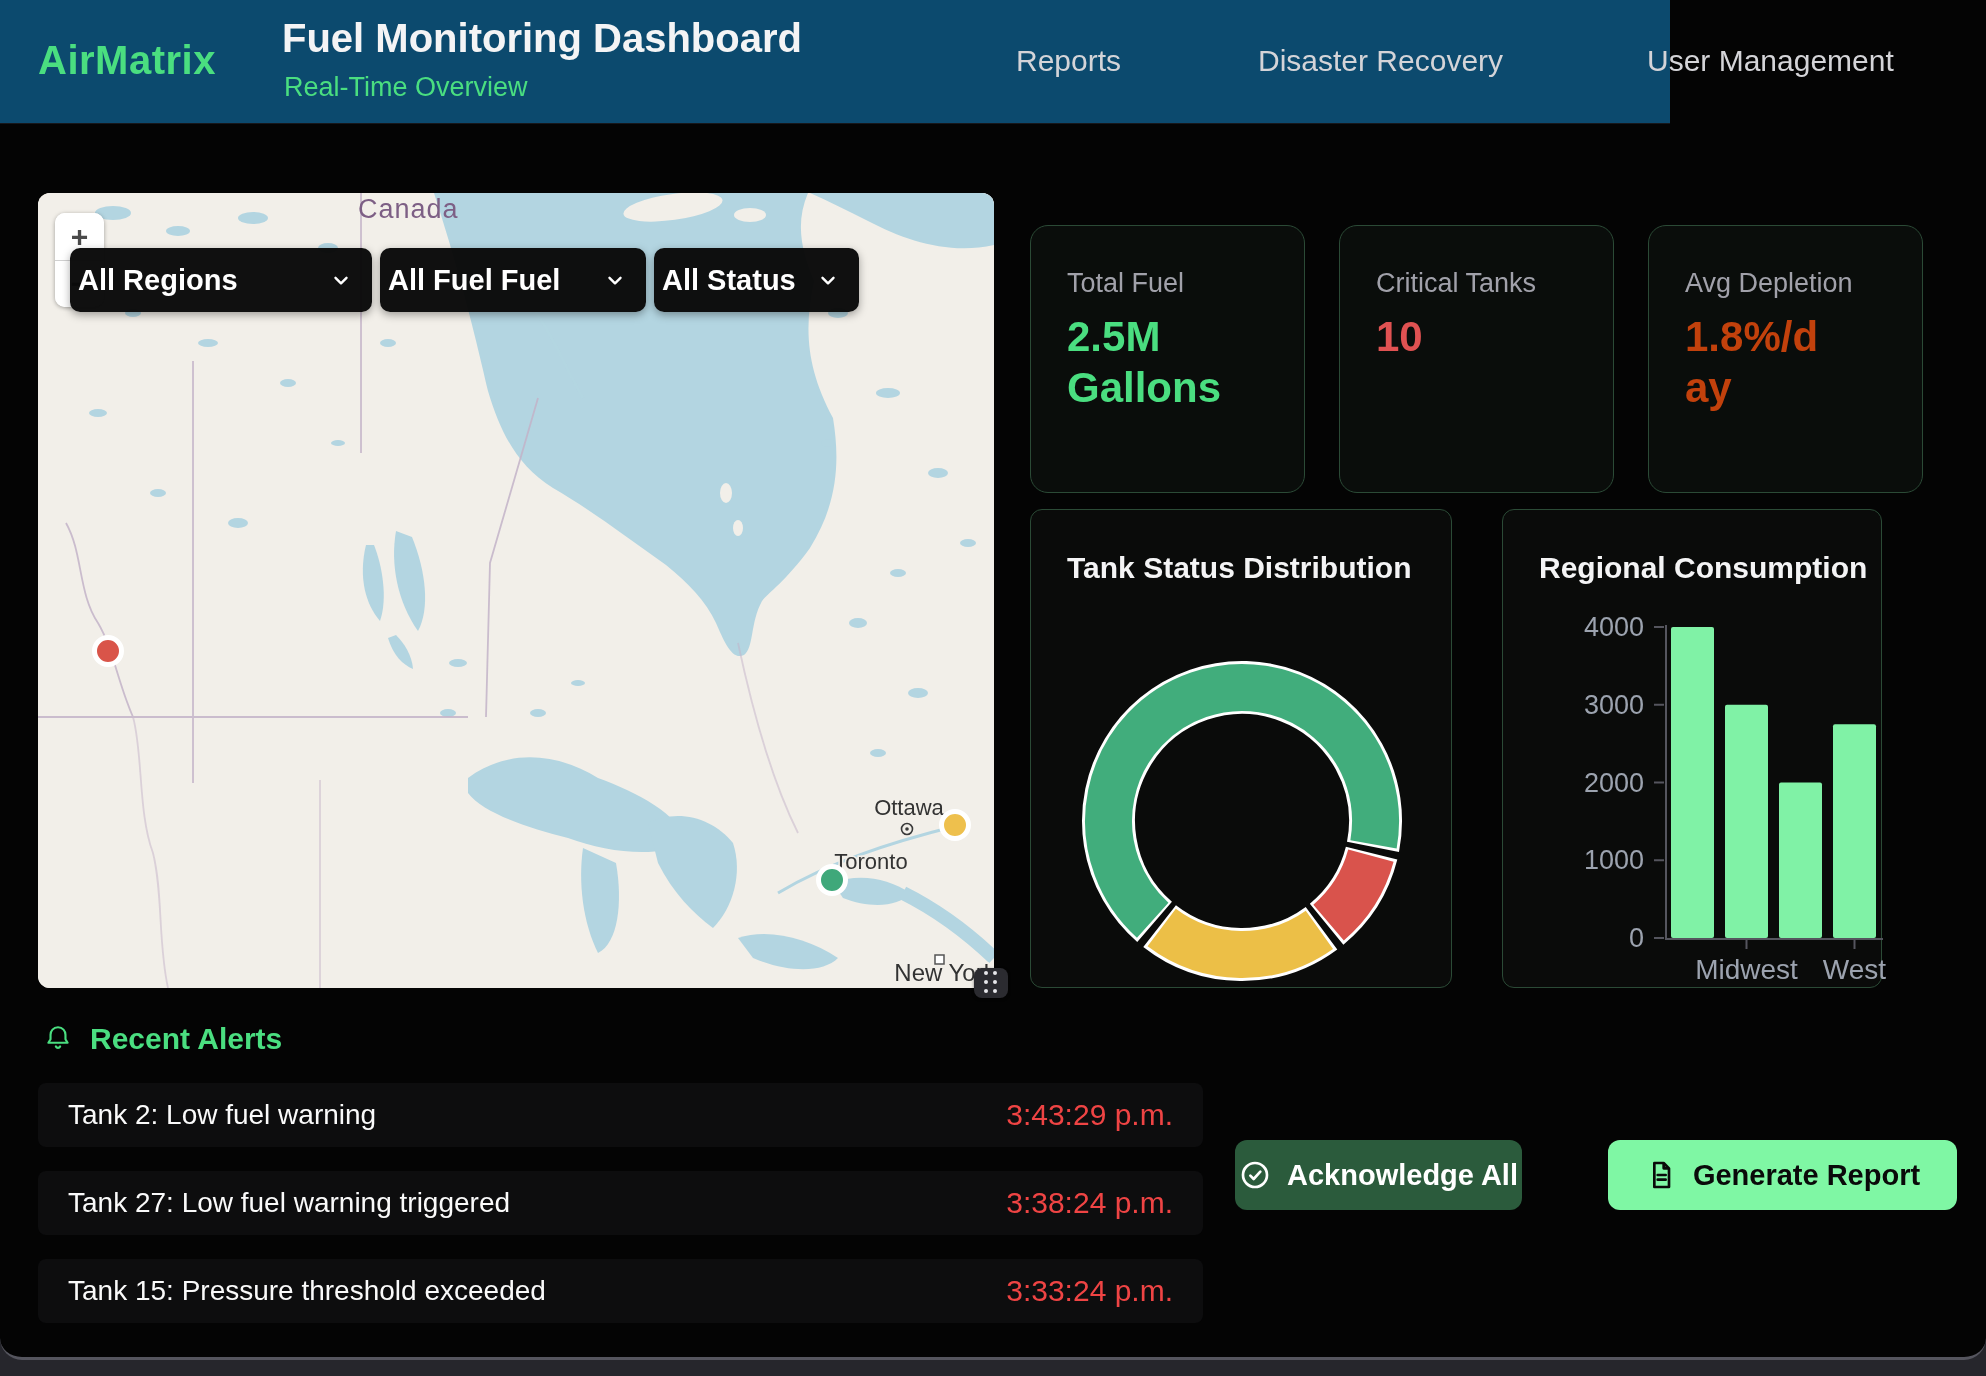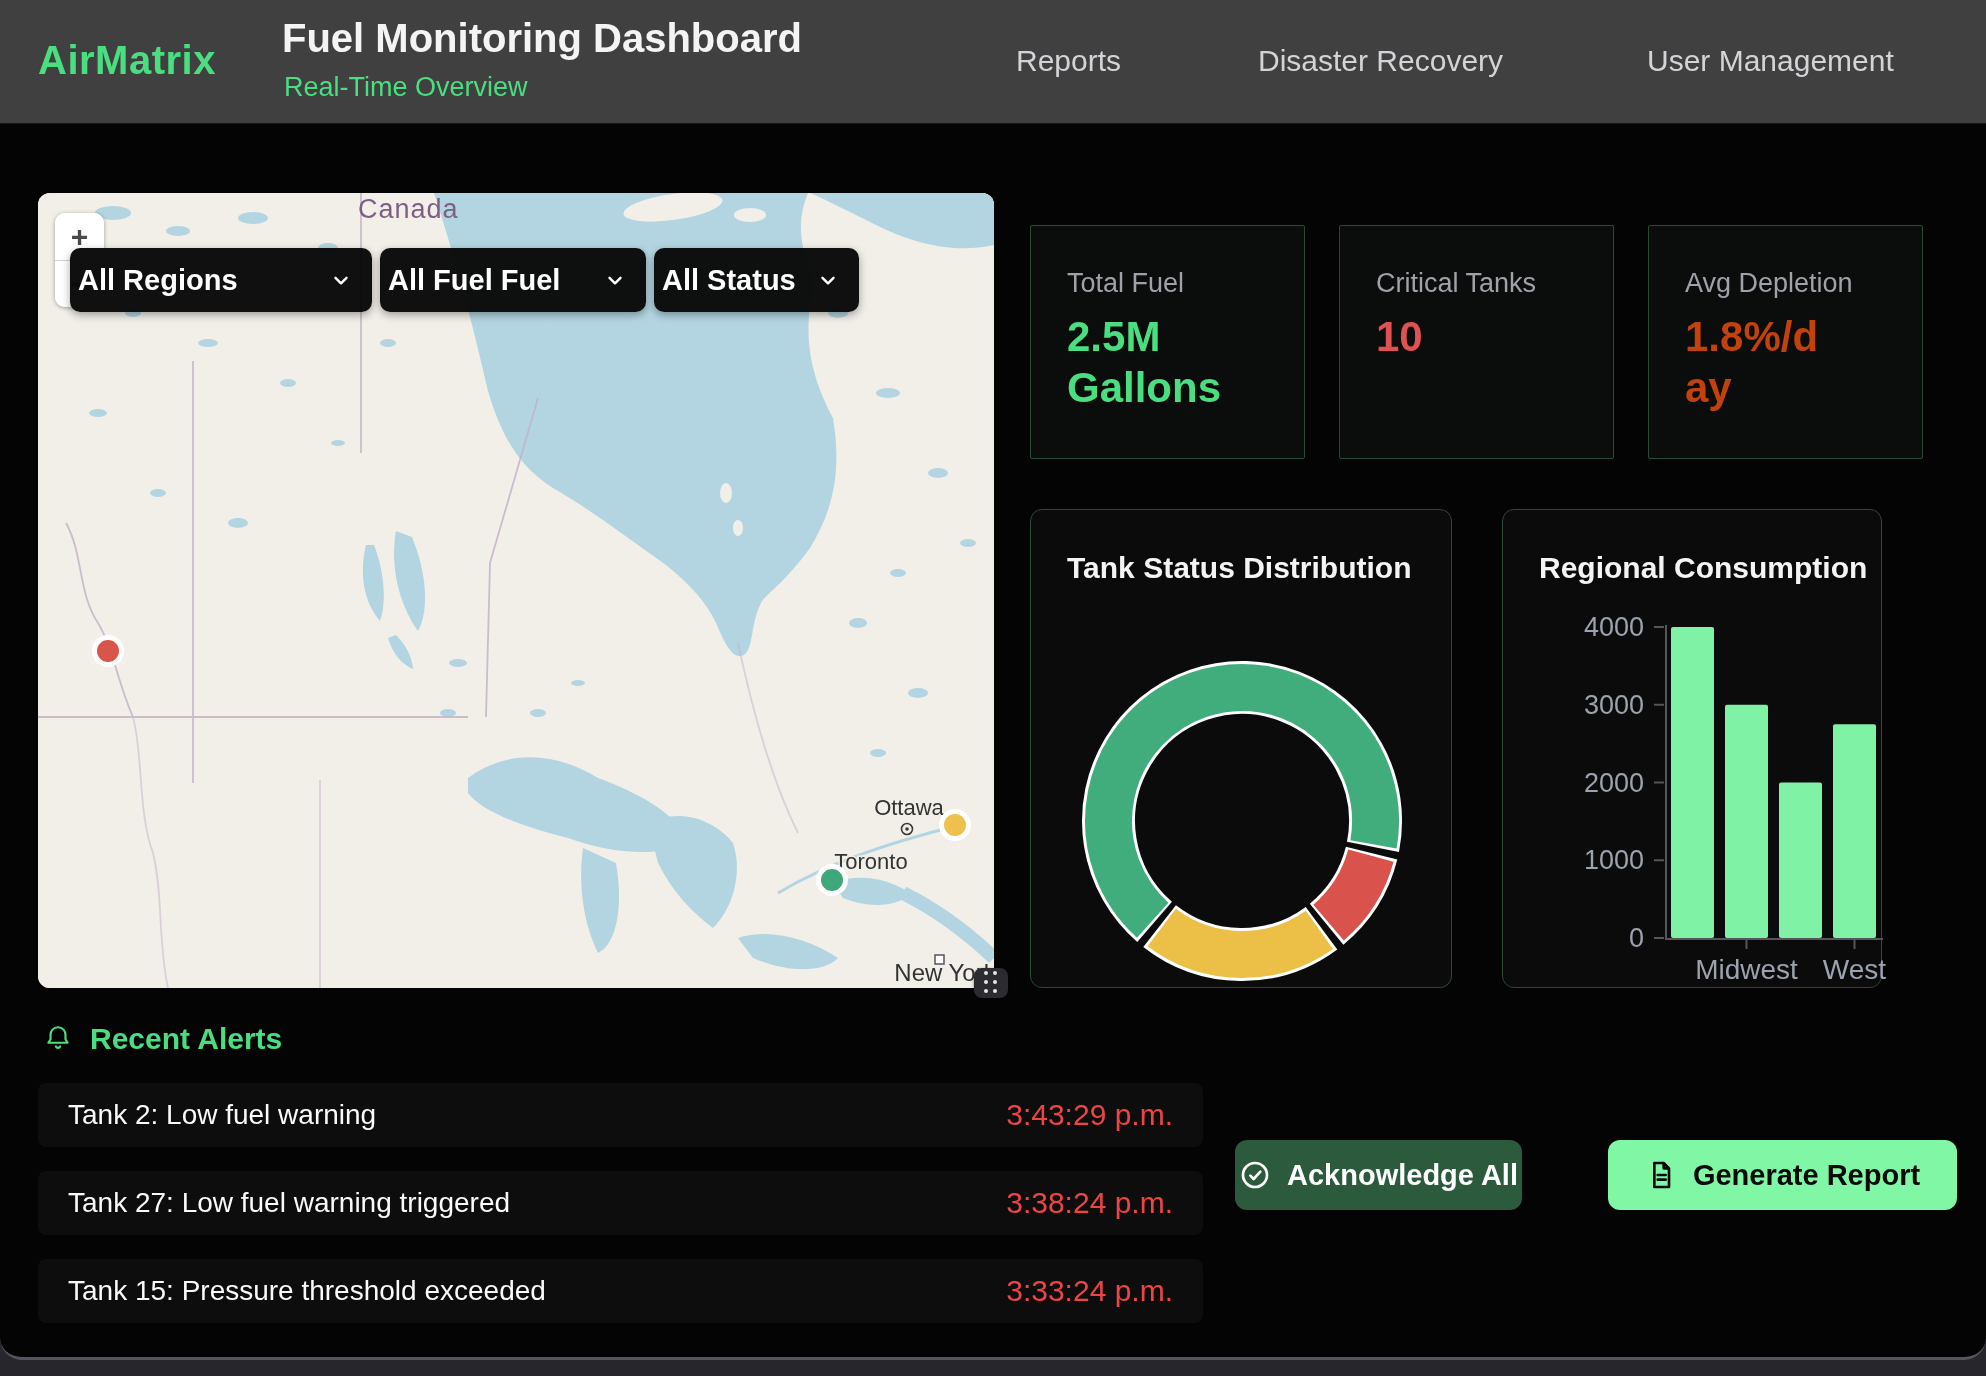--- a/index.html
+++ b/index.html
@@ -3,21 +3,21 @@
 <meta charset="utf-8">
 <style>
   *{box-sizing:border-box;margin:0;padding:0}
   html,body{background:#1d1d22}
   body{font-family:"Liberation Sans","DejaVu Sans",sans-serif;-webkit-font-smoothing:antialiased}
   .page{position:relative;width:1986px;height:1376px;background:#26262c;overflow:hidden}
   .app{position:absolute;left:0;top:0;width:1986px;height:1360px;background:#040404;
        border-radius:0 0 22px 22px;border-bottom:3px solid #55555e;overflow:hidden}
 
   
-  .header{position:absolute;left:0;top:0;width:1986px;height:124px;background:#404040;border-bottom:1px solid #17171b}
+  .header{position:absolute;left:0;top:0;width:1670px;height:124px;background:#0c4a6e;border-bottom:1px solid #17171b}
   .logo{position:absolute;left:38px;top:38px;font-size:40px;font-weight:800;color:#4ade80;letter-spacing:.5px}
   .title{position:absolute;left:282px;top:16px;font-size:40px;font-weight:700;color:#f4f4f5}
   .subtitle{position:absolute;left:284px;top:72px;font-size:27px;font-weight:500;color:#4ade80}
   .nav-item{position:absolute;top:44px;font-size:30px;color:#d4d4d8;cursor:pointer;white-space:nowrap}
   .nav-reports{left:1016px}.nav-dr{left:1258px}.nav-um{left:1647px}
 
   
   .map-panel{position:absolute;left:38px;top:193px;width:956px;height:795px}
   .map-clip{position:absolute;inset:0;border-radius:12px;overflow:hidden;background:#f2efe9}
   .map-svg{position:absolute;left:0;top:0}
@@ -32,22 +32,22 @@
               align-items:center;justify-content:space-between;padding:0 20px 0 8px;
               font-size:29px;font-weight:600;cursor:pointer;box-shadow:0 3px 8px rgba(0,0,0,.35);white-space:nowrap}
   .filter-regions{width:302px}.filter-fuel{width:266px}.filter-status{width:205px}
   .chev{margin-left:18px;display:inline-flex}
   .grip{position:absolute;right:-14px;bottom:-10px;width:34px;height:30px;background:#2b2b30;
         border-radius:8px;display:grid;grid-template-columns:repeat(2,6px);grid-template-rows:repeat(3,6px);
         gap:3px;place-content:center;cursor:grab;box-shadow:0 1px 3px rgba(0,0,0,.5)}
   .grip i{width:4px;height:4px;border-radius:50%;background:#e7e7ea}
 
   
-  .stat-card{position:absolute;top:225px;width:275px;height:234px;background:#0a0d0b;
-             border:1px solid #2b4a36;border-radius:2px;padding:42px 28px 0 36px}
+  .stat-card{position:absolute;top:225px;width:275px;height:268px;background:#0a0d0b;
+             border:1px solid #2b4a36;border-radius:18px;padding:42px 28px 0 36px}
   .stat-1{left:1030px}.stat-2{left:1339px}.stat-3{left:1648px}
   .stat-label{font-size:27px;color:#a1a1aa;margin-bottom:12px}
   .stat-value{font-size:42px;font-weight:700;line-height:1.22;overflow-wrap:anywhere}
   .stat-1 .stat-value{color:#4ade80;max-width:208px}
   .stat-2 .stat-value{color:#e05252}
   .stat-3 .stat-value{color:#c2410c;max-width:134px}
 
   
   .chart-card{position:absolute;top:509px;height:479px;background:#0a0b0a;border:1px solid #2b4a36;border-radius:12px}
   .donut-card{left:1030px;width:422px}

